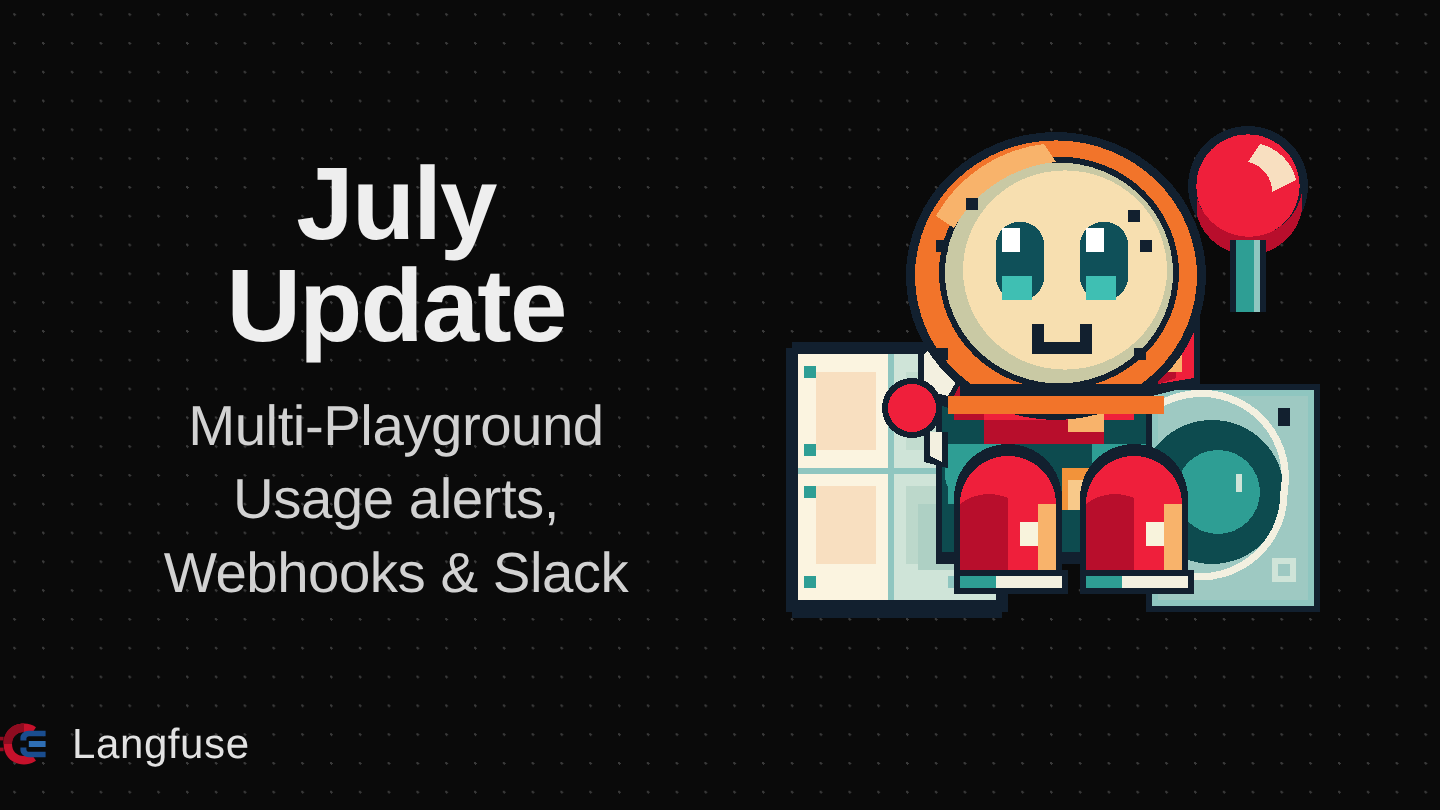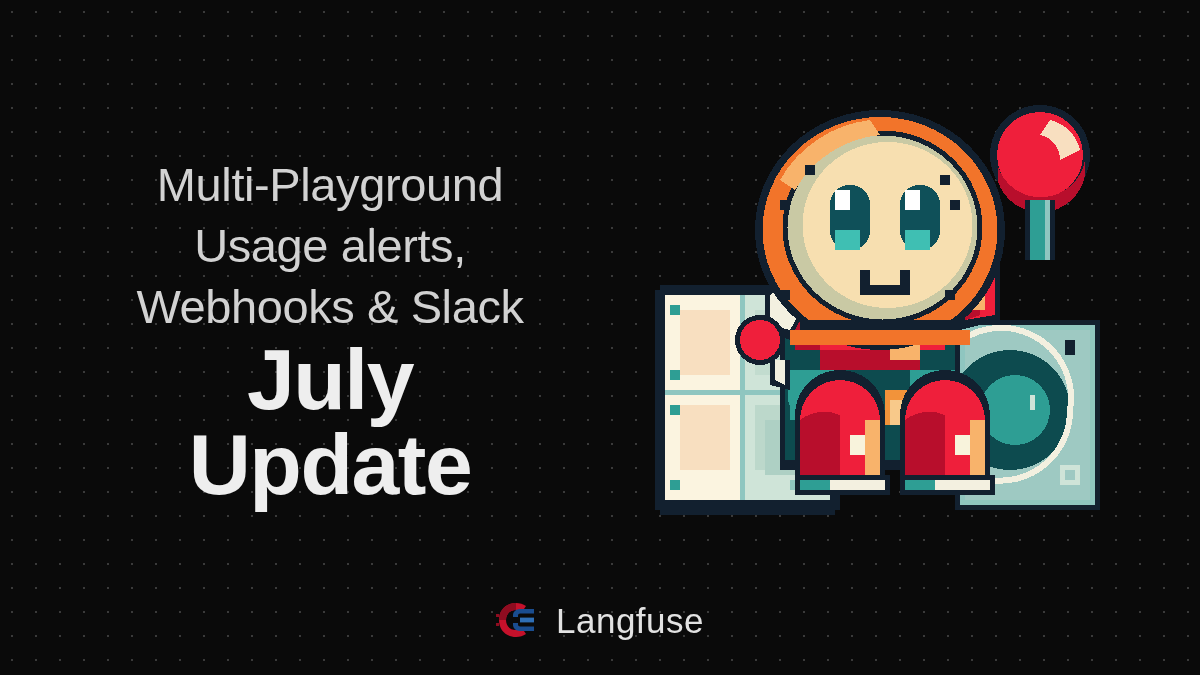--- a/index.html
+++ b/index.html
@@ -45,21 +45,21 @@
     white-space:pre-line;
   }
 
   
   #brand {
     position:absolute;
     left:0px; top:600px;
     width:1200px;
     display:flex;
     align-items:center;
-    justify-content:center;
+    justify-content:flex-start;
     gap:18px;
     z-index:6;
   }
   #brand-mark { width:42px; height:40px; display:block; }
   #brand-name {
     color:#e2e2e2;
     font-size:35px;
     font-weight:400;
     letter-spacing:0.5px;
     line-height:1;
@@ -73,25 +73,25 @@
     z-index:4;
   }
   #scene svg { width:100%; height:100%; display:block; image-rendering:pixelated; }
 </style>
 </head>
 <body>
 
 <div id="canvas">
 
   <div id="text-block">
+    <div id="hero-title">July
+Update</div>
     <div id="hero-subtitle">Multi-Playground
 Usage alerts,
 Webhooks &amp; Slack</div>
-    <div id="hero-title">July
-Update</div>
   </div>
 
   <div id="scene">
     <svg viewBox="0 0 100 86" shape-rendering="crispEdges" xmlns="http://www.w3.org/2000/svg" aria-hidden="true">
 
       <g>
 
         <rect x="3" y="38" width="37" height="44" fill="#12202f"></rect>
         <rect x="4" y="37" width="35" height="46" fill="#12202f"></rect>
 

